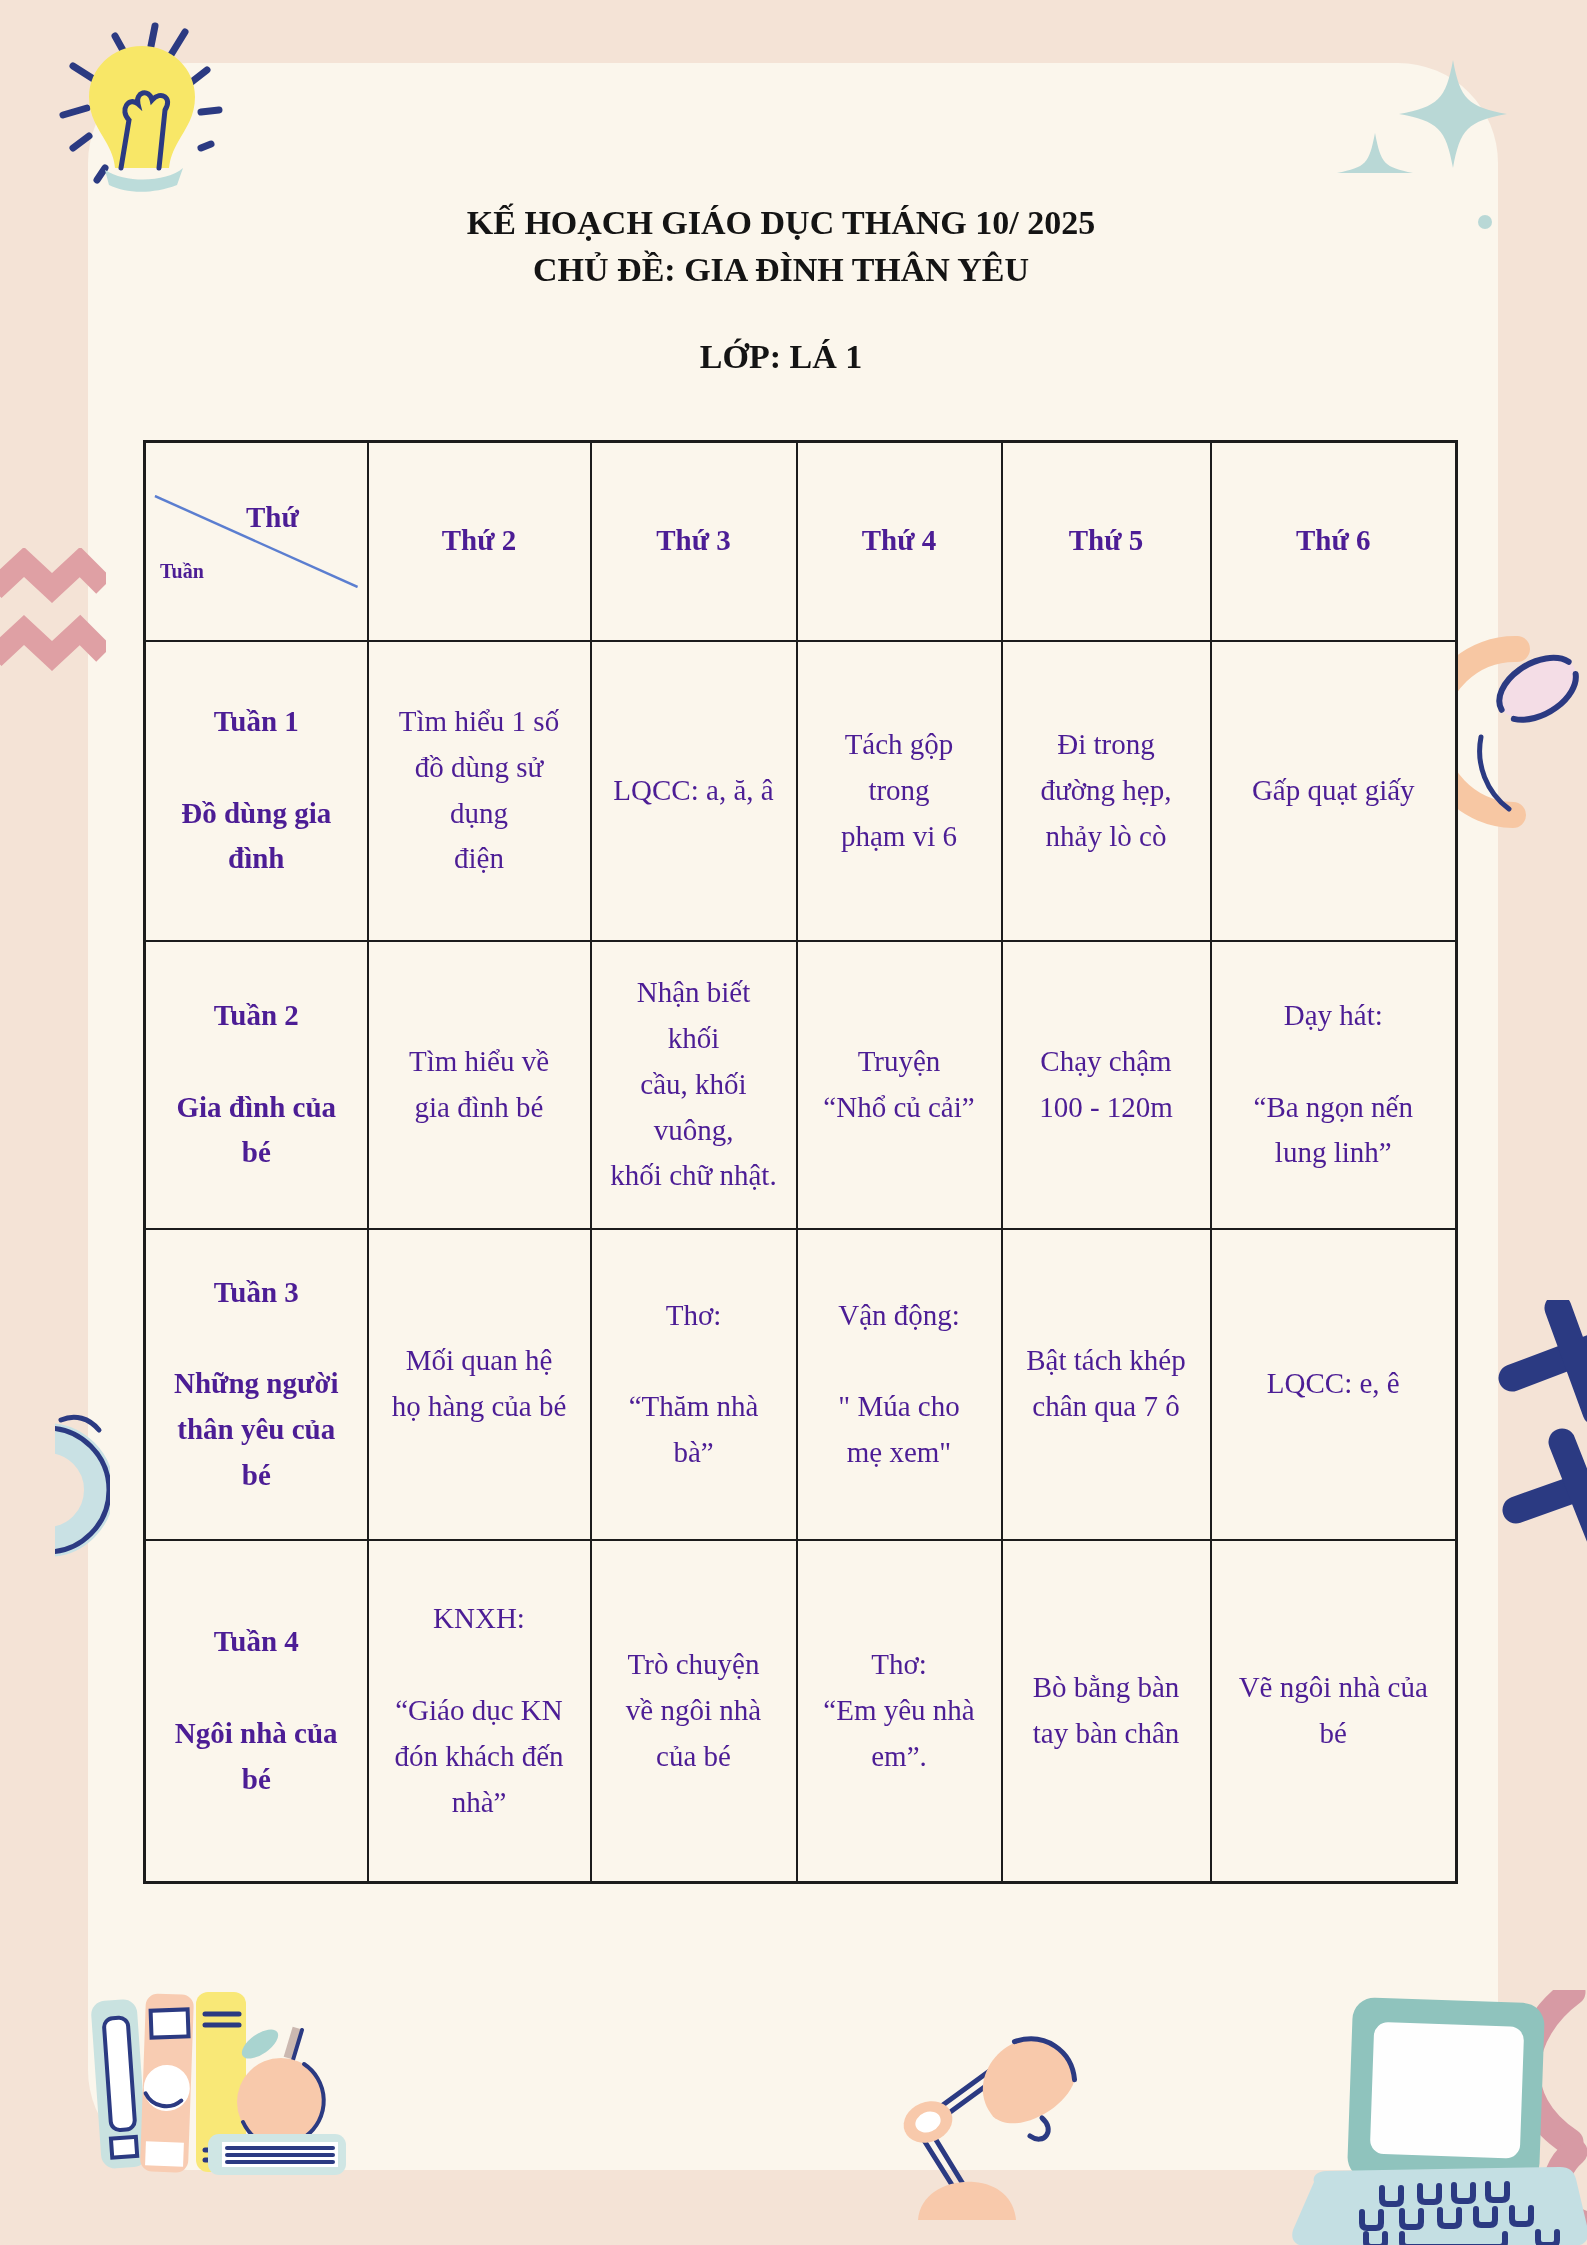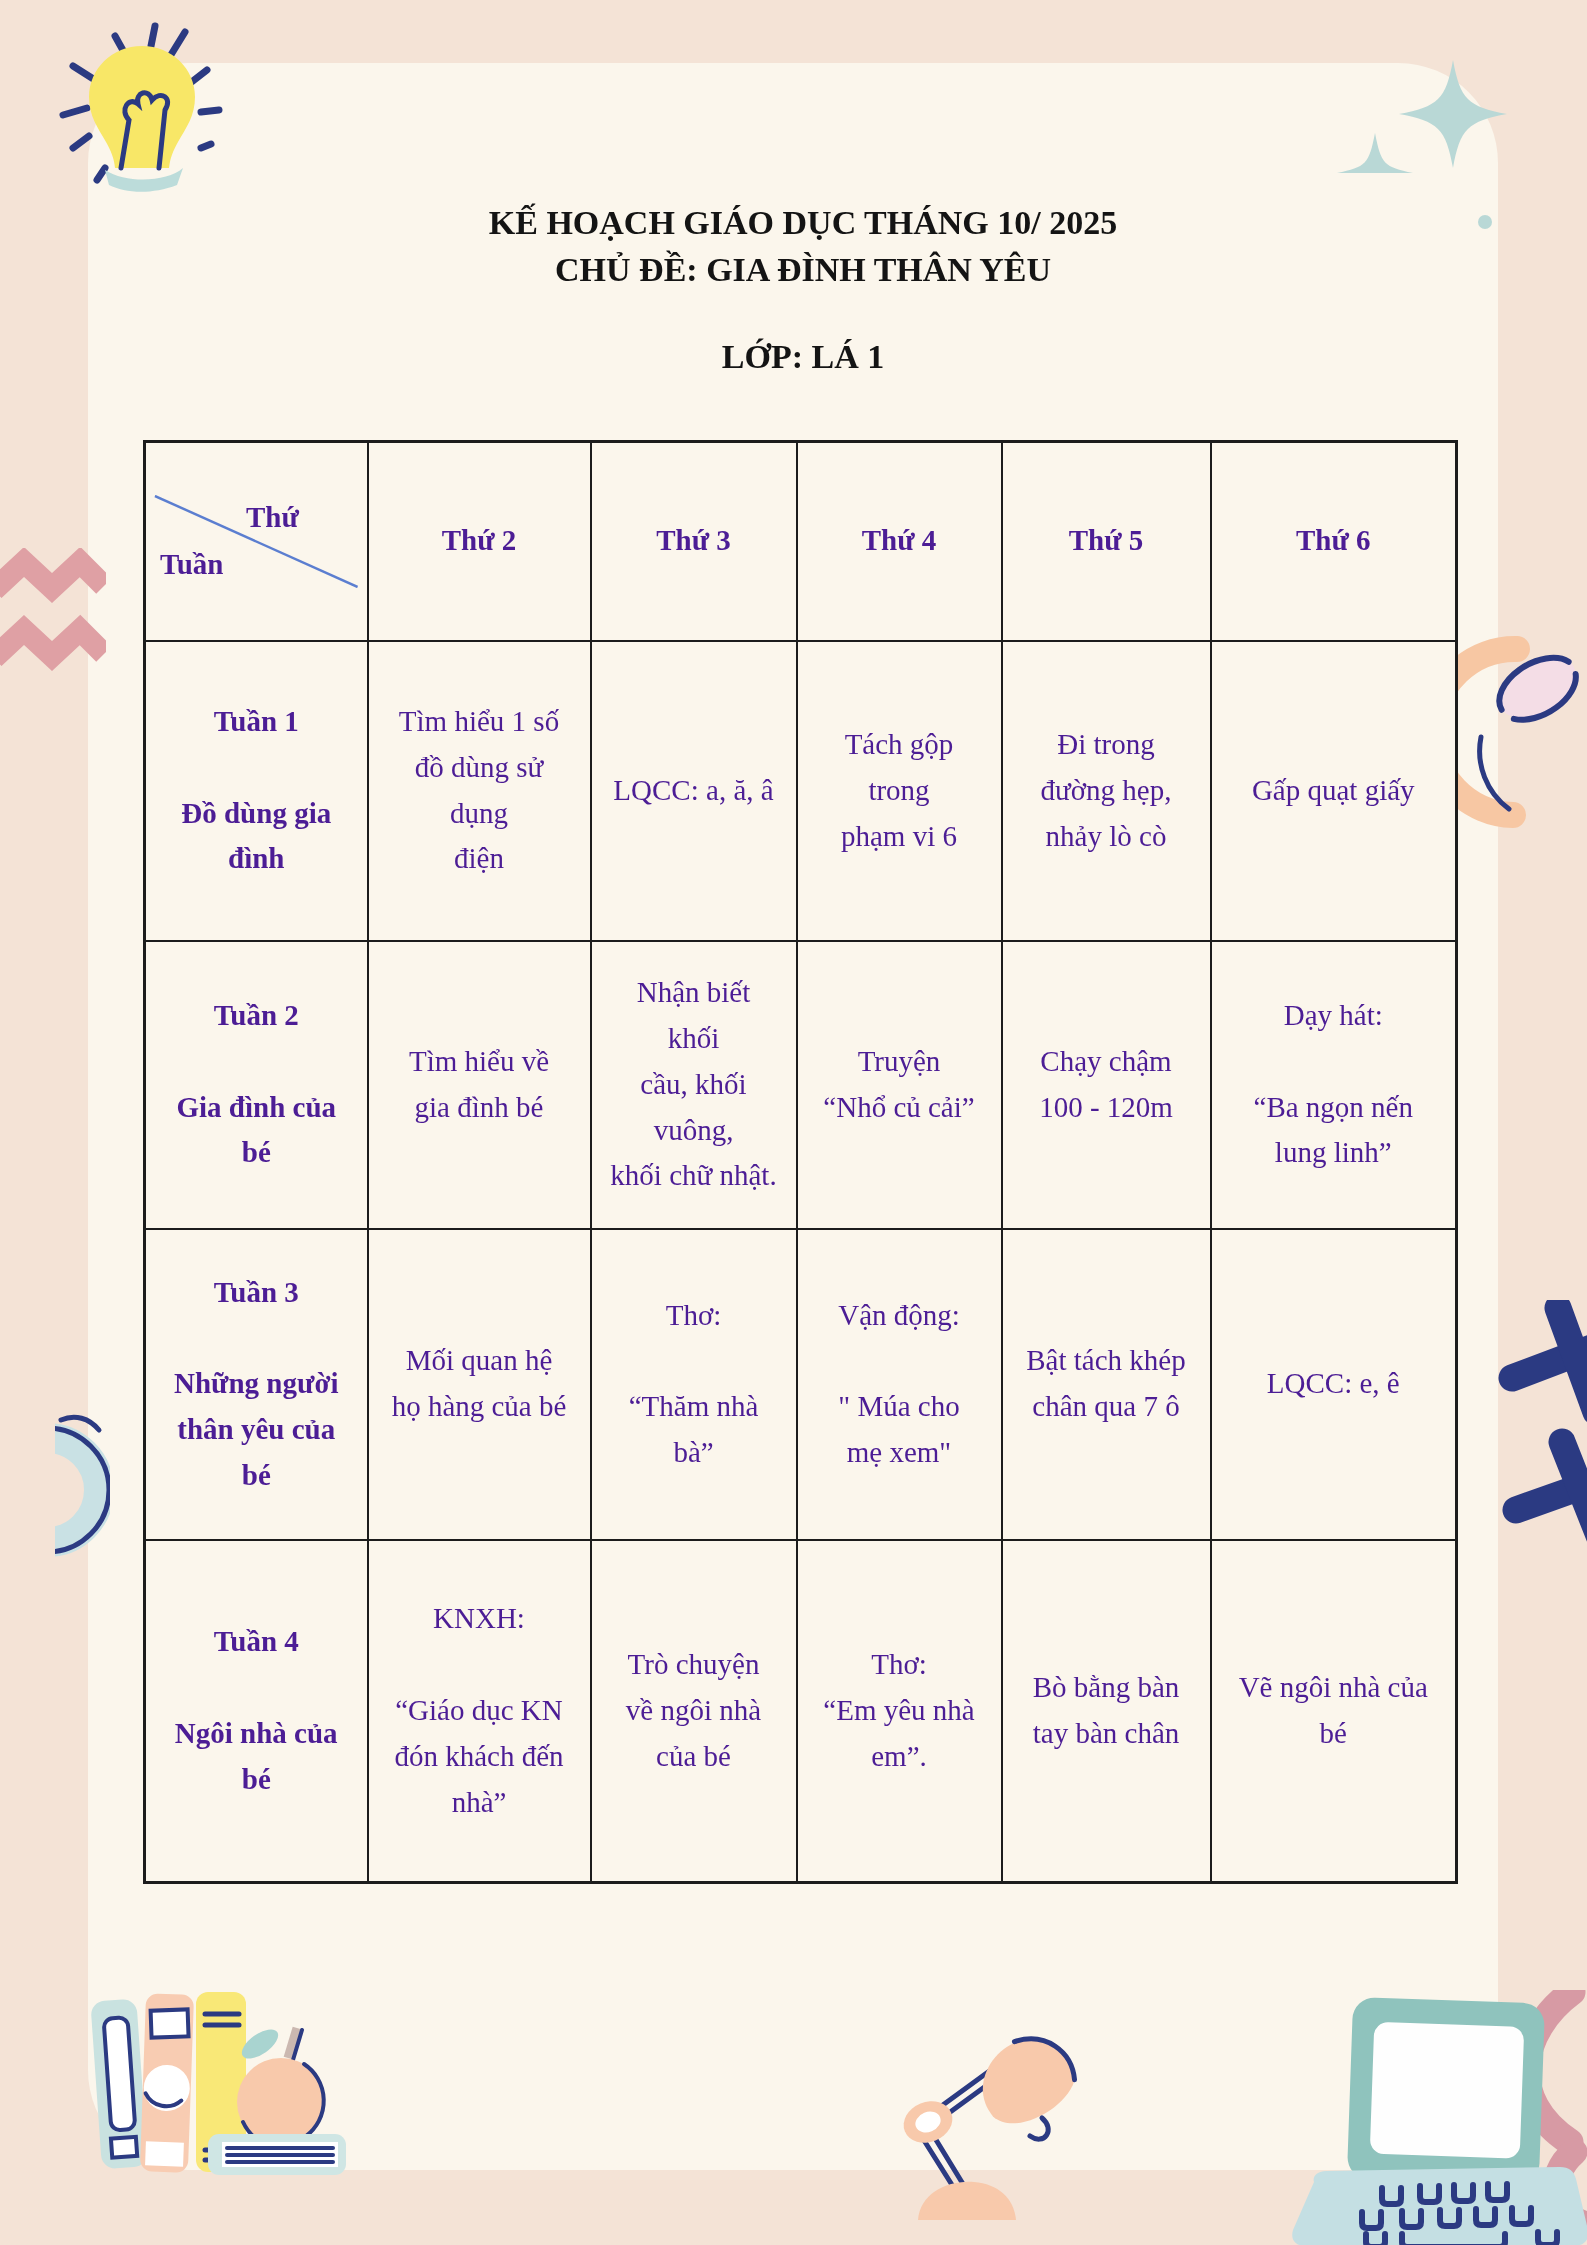--- a/index.html
+++ b/index.html
@@ -1,30 +1,30 @@
 <!DOCTYPE html>
 <html><head>
 <meta charset="utf-8">
 <style>
   html,body{margin:0;padding:0;}
   body{width:1587px;height:2245px;font-family:"Liberation Serif",serif;}
   .frame{position:relative;width:1587px;height:2245px;background:#f4e3d6;overflow:hidden;}
   .panel{position:absolute;left:88px;top:63px;width:1410px;height:2107px;background:#fbf6ec;border-radius:100px;}
   .deco{position:absolute;}
-  .titles{position:absolute;left:98px;top:200px;width:1410px;text-align:center;color:#141414;}
+  .titles{position:absolute;left:76px;top:200px;width:1410px;text-align:center;color:#141414;}
   .title-main{font-size:34px;font-weight:bold;line-height:1.38;}
   .title-class{font-size:34px;font-weight:bold;margin-top:44px;}
   table.plan{position:absolute;left:143px;top:440px;width:1312px;border-collapse:collapse;table-layout:fixed;background:transparent;color:#4c1d95;border:3px solid #1c1c1c;}
   table.plan td{border:2px solid #1c1c1c;text-align:center;vertical-align:middle;font-size:29px;line-height:1.58;padding:6px 8px;white-space:pre-line;}
   td.week{font-weight:bold;}
   td.dayhead{font-weight:bold;height:93px;white-space:nowrap;}
   td.corner{position:relative;padding:0;height:93px;}
   .corner-wrap{position:relative;width:100%;height:93px;}
   .corner-top{position:absolute;top:0px;left:92px;font-weight:bold;font-size:29px;}
-  .corner-bottom{position:absolute;bottom:0px;left:6px;font-weight:bold;font-size:29px;}
+  .corner-bottom{position:absolute;bottom:0px;left:6px;font-weight:bold;font-size:20px;}
   .corner-svg{position:absolute;left:0;top:0;width:100%;height:100%;}
 </style>
 </head>
 <body>
 
 <div class="frame">
 
   <div class="panel"></div>
 
   <svg class="deco" style="left:35px;top:18px;" width="215" height="185" viewBox="0 0 215 185">

